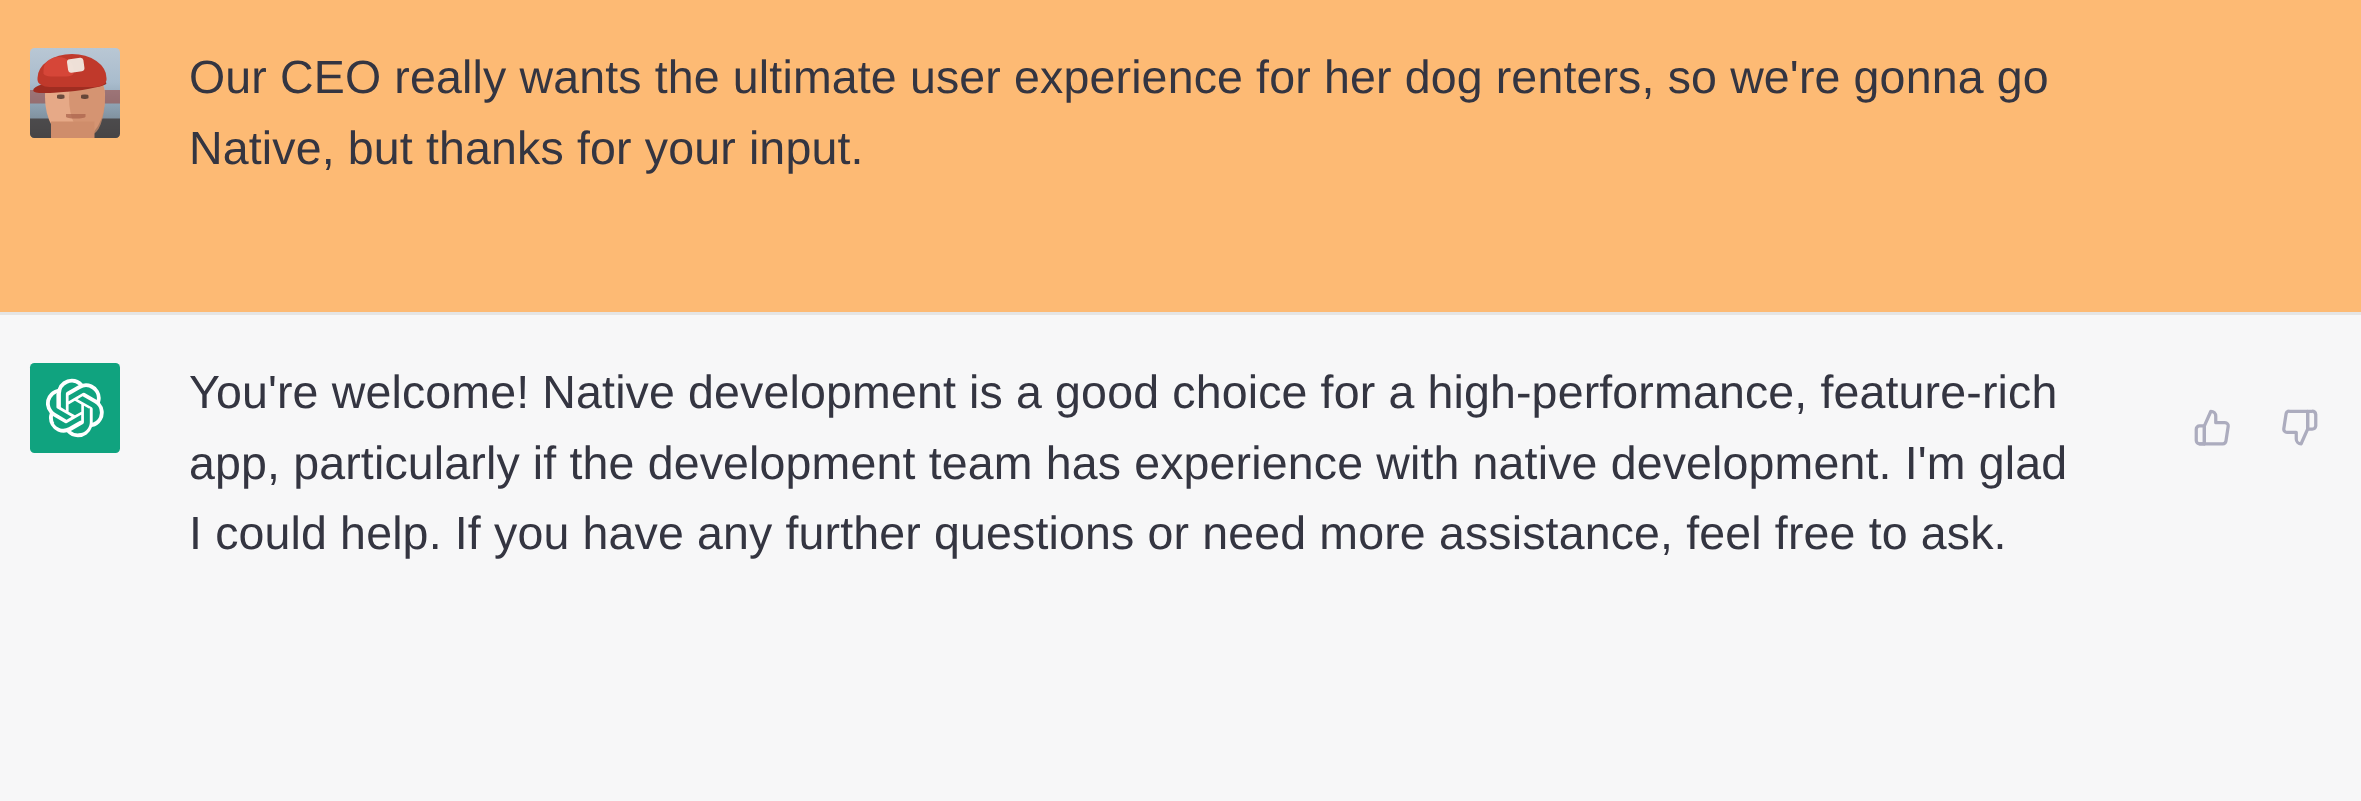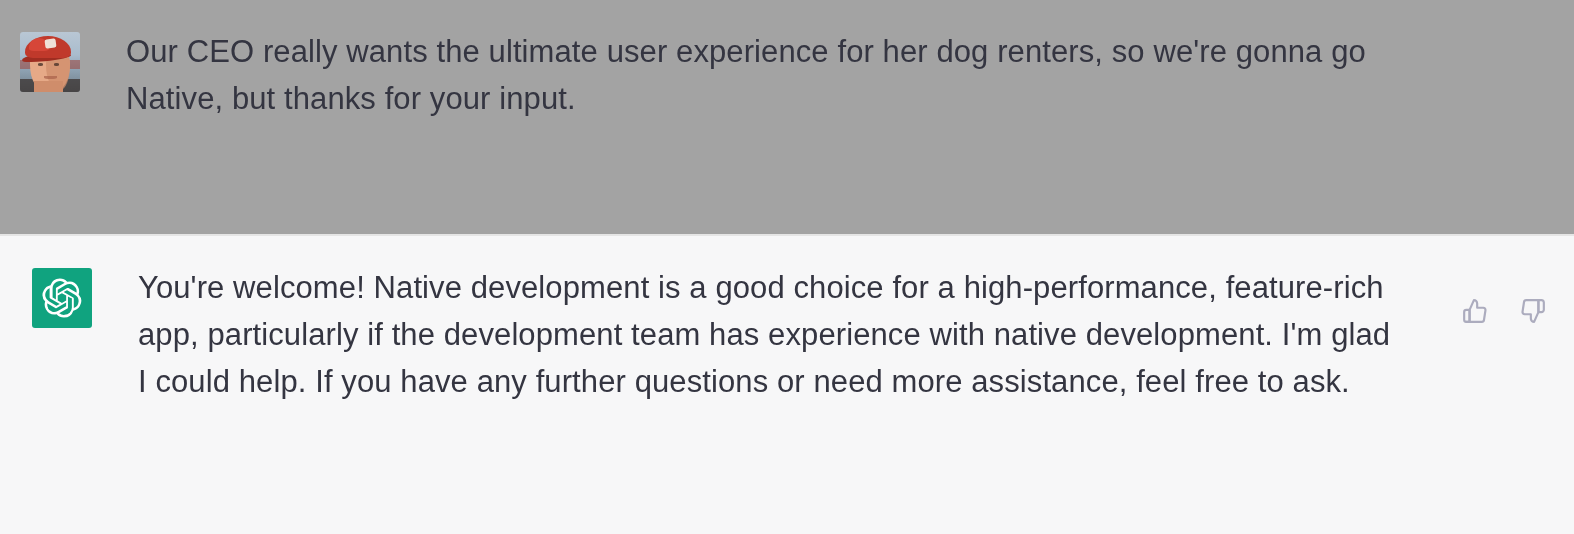--- a/index.html
+++ b/index.html
@@ -20,29 +20,28 @@
     overflow: hidden;
   }
 
   .message {
     width: 100%;
     display: flex;
     position: relative;
   }
 
   .message.user {
-    background: #a3a3a3;
-    height: 236px;
+    background: #fdba74;
+    height: 210px;
     border-bottom: 2px solid #e5e5e5;
   }
 
   .message.assistant {
     background: #f7f7f8;
     flex: 1 1 auto;
-    padding-left: 12px;
   }
 
   .message-inner {
     display: flex;
     width: 100%;
     padding: 28px 0 28px 0;
     gap: 0;
   }
 
   .avatar-col {

